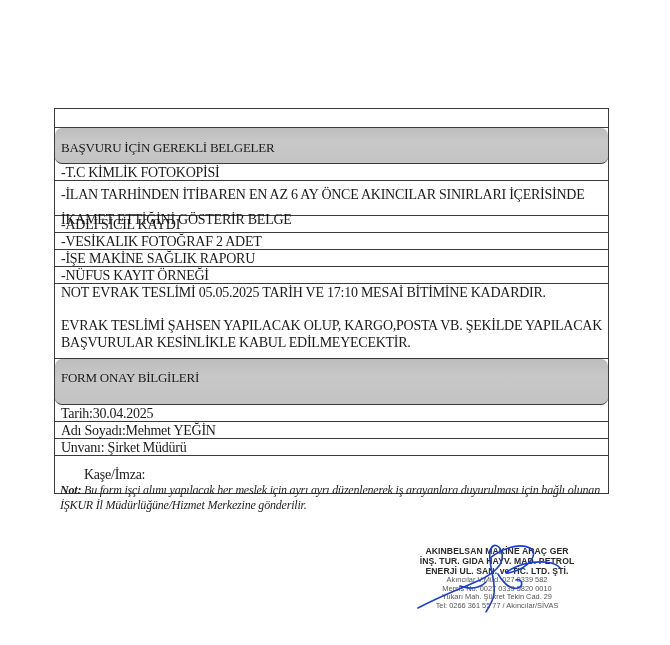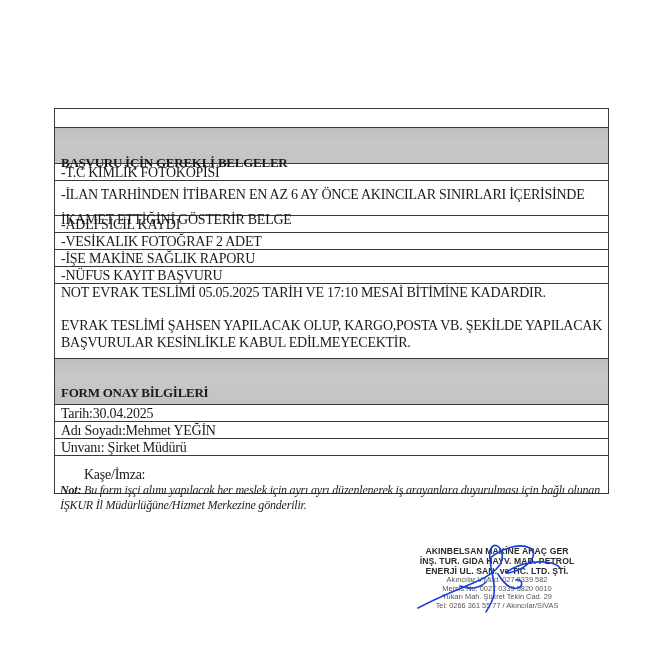--- a/index.html
+++ b/index.html
@@ -6,21 +6,21 @@
     body { width: 670px; height: 645px; position: relative; overflow: hidden;
       font-family: "DejaVu Serif", "Liberation Serif", serif; color: #1a1a1a; }
     .table { position: absolute; left: 54px; top: 108px; width: 555px;
       border: 1.3px solid #3a3a3a; box-sizing: border-box; }
     .row { border-bottom: 1.3px solid #3a3a3a; box-sizing: border-box;
       padding: 0 0 0 6px; font-size: 14px; line-height: 16px; letter-spacing: -0.25px;
       font-family: "Liberation Serif", "DejaVu Serif", serif; }
     .row:last-child { border-bottom: none; margin-left: 23px; }
     .row.empty { height: 19px; }
     .row.head { background: linear-gradient(180deg,#bdbdbd 0%,#c8c8c8 40%,#c3c3c3 100%);
-      font-weight: bold; font-size: 13px; height: 36px; line-height: 36px; padding-top: 17px; }
+      font-weight: normal; font-size: 13px; height: 36px; line-height: 36px; padding-top: 2px; border-radius: 7px; }
     .row.head2 { height: 46px; line-height: 34px; }
     .row.item { height: 17px; line-height: 17px; }
     .row.item2 { height: 35px; line-height: 25px; padding-top: 1px; }
     .row.note { height: 75px; line-height: 17px; padding-top: 0px; }
     .row.note p { margin: 0; }
     .row.note .gap { height: 16px; }
     .row.sig { height: 37px; line-height: 37px; }
     .footnote { position: absolute; left: 60px; top: 483px; width: 560px;
       font-family: "Liberation Serif", "DejaVu Serif", serif; font-style: italic;
       font-size: 12px; line-height: 15px; color: #222; letter-spacing: -0.2px; }
@@ -35,21 +35,21 @@
 <body>
 
 <div class="table">
   <div class="row empty"></div>
   <div class="row head">BAŞVURU İÇİN GEREKLİ BELGELER</div>
   <div class="row item">-T.C KİMLİK FOTOKOPİSİ</div>
   <div class="row item2">-İLAN TARHİNDEN İTİBAREN EN AZ 6 AY ÖNCE AKINCILAR SINIRLARI İÇERİSİNDE İKAMET ETTİĞİNİ GÖSTERİR BELGE</div>
   <div class="row item">-ADLİ SİCİL KAYDI</div>
   <div class="row item">-VESİKALIK FOTOĞRAF 2 ADET</div>
   <div class="row item">-İŞE MAKİNE SAĞLIK RAPORU</div>
-  <div class="row item">-NÜFUS KAYIT BAŞVURU</div>
+  <div class="row item">-NÜFUS KAYIT ÖRNEĞİ</div>
   <div class="row note">
     <p>NOT EVRAK TESLİMİ 05.05.2025 TARİH VE 17:10 MESAİ BİTİMİNE KADARDIR.</p>
     <div class="gap"></div>
     <p>EVRAK TESLİMİ ŞAHSEN YAPILACAK OLUP, KARGO,POSTA VB. ŞEKİLDE YAPILACAK BAŞVURULAR KESİNLİKLE KABUL EDİLMEYECEKTİR.</p>
   </div>
   <div class="row head head2">FORM ONAY BİLGİLERİ</div>
   <div class="row item">Tarih:30.04.2025</div>
   <div class="row item">Adı Soyadı:Mehmet YEĞİN</div>
   <div class="row item">Unvanı: Şirket Müdürü</div>
   <div class="row sig">Kaşe/İmza:</div>

